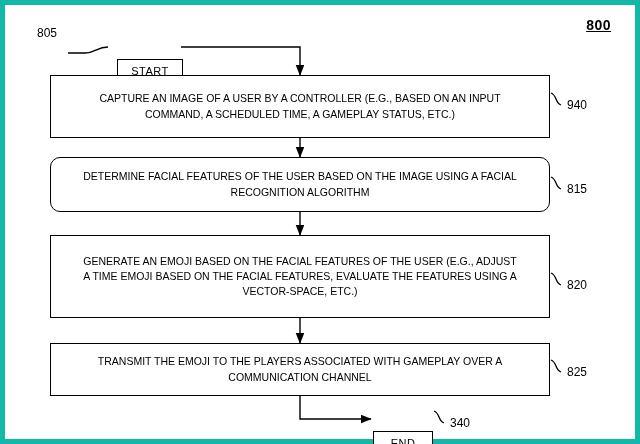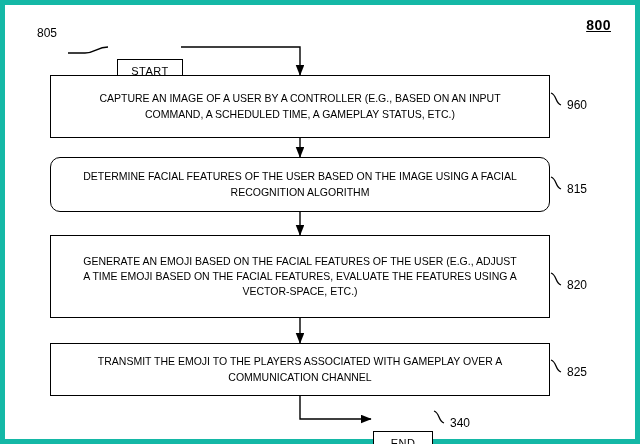--- a/index.html
+++ b/index.html
@@ -106,21 +106,21 @@
 
   <div class="ref" style="left:52px; top:28px; transform:translate(-100%,-50%);">805</div>
 
   <div class="terminator" style="left:112px; top:30px; width:66px; height:24px;">
     <span>START</span>
   </div>
 
   <div class="box" style="left:45px; top:70px; width:500px; height:63px;">
     <span>CAPTURE AN IMAGE OF A USER BY A CONTROLLER (E.G., BASED ON AN INPUT COMMAND, A SCHEDULED TIME, A GAMEPLAY STATUS, ETC.)</span>
   </div>
-  <div class="ref" style="left:562px; top:100px; transform:translateY(-50%);">960</div>
+  <div class="ref" style="left:562px; top:100px; transform:translateY(-50%);">940</div>
 
   <div class="box" style="left:45px; top:152px; width:500px; height:55px;border-radius:10px;">
     <span>DETERMINE FACIAL FEATURES OF THE USER BASED ON THE IMAGE USING A FACIAL RECOGNITION ALGORITHM</span>
   </div>
   <div class="ref" style="left:562px; top:184px; transform:translateY(-50%);">815</div>
 
   <div class="box" style="left:45px; top:230px; width:500px; height:83px;">
     <span>GENERATE AN EMOJI BASED ON THE FACIAL FEATURES OF THE USER (E.G., ADJUST A TIME EMOJI BASED ON THE FACIAL FEATURES, EVALUATE THE FEATURES USING A VECTOR-SPACE, ETC.)</span>
   </div>
   <div class="ref" style="left:562px; top:280px; transform:translateY(-50%);">820</div>

